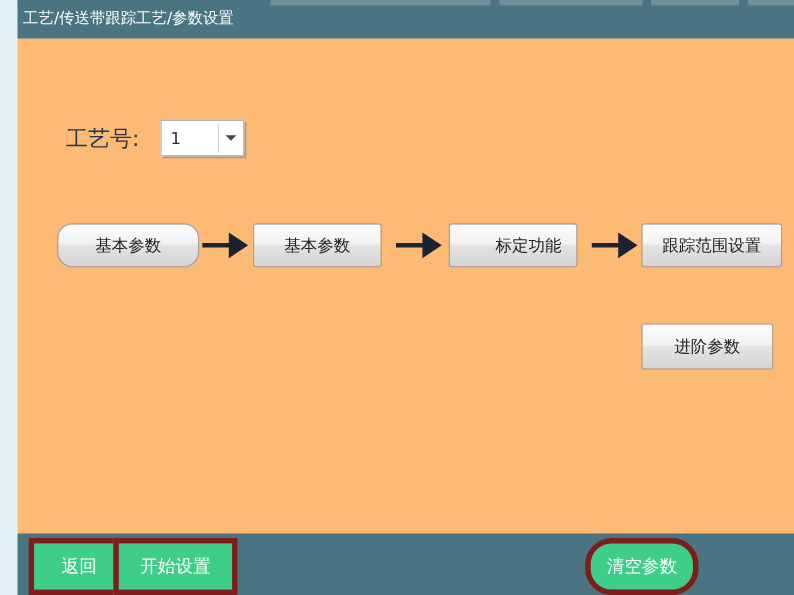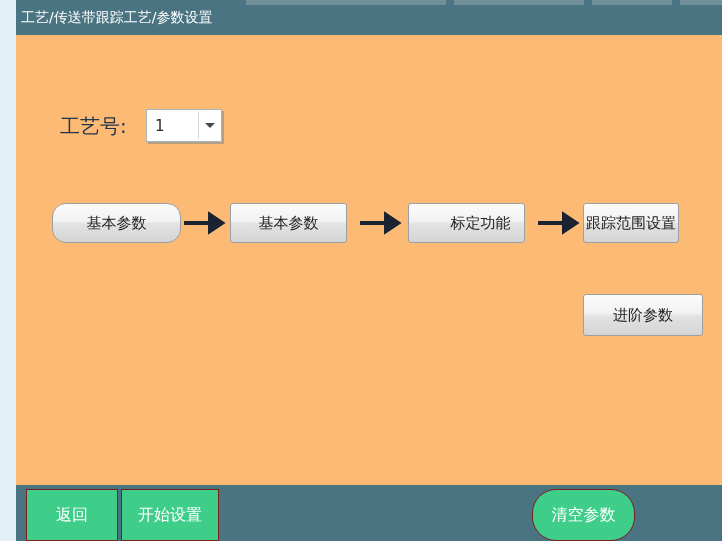--- a/index.html
+++ b/index.html
@@ -147,21 +147,21 @@
     top: 485px;
     width: 722px;
     height: 56px;
     background: #4a7481;
   }
   .greenbtn {
     position: absolute;
     top: 4px;
     height: 52px;
     background: #3ece8a;
-    border: 1px solid #7f1d1d;
+    border: 5px solid #7f1d1d;
     box-sizing: border-box;
     color: #ffffff;
     font-size: 16px;
     display: flex;
     align-items: center;
     justify-content: center;
     white-space: nowrap;
   }
 </style>
 </head>
@@ -210,33 +210,33 @@
   <div class="flowbtn" style="left:392px; top:203px; width:117px; height:40px;padding-left:28px;">
     <span>标定功能</span>
   </div>
 
   <div class="arrow" style="left:520px; top:210px;">
     <svg width="44" height="26" viewBox="0 0 44 26" aria-hidden="true">
       <path d="M2 13 H31 M28 5 L40 13 L28 21 Z" stroke="#1c2330" stroke-width="4" fill="#1c2330" stroke-linejoin="miter"></path>
     </svg>
   </div>
 
-  <div class="flowbtn" style="left:567px; top:203px; width:96px; height:40px;">
+  <div class="flowbtn" style="left:567px; top:203px; width:128px; height:40px;">
     <span>跟踪范围设置</span>
   </div>
 
   <div class="flowbtn" style="left:567px; top:294px; width:120px; height:42px;">
     <span>进阶参数</span>
   </div>
 
   <div class="bottombar">
     <div class="greenbtn" style="left:10px; width:92px;">
       <span>返回</span>
     </div>
-    <div class="greenbtn" style="left:105px; width:98px;">
+    <div class="greenbtn" style="left:87px; width:113px;">
       <span>开始设置</span>
     </div>
     <div class="greenbtn" style="left:516px; width:103px;border-radius:24px;">
       <span>清空参数</span>
     </div>
   </div>
 
 </div>
 
 </body></html>

